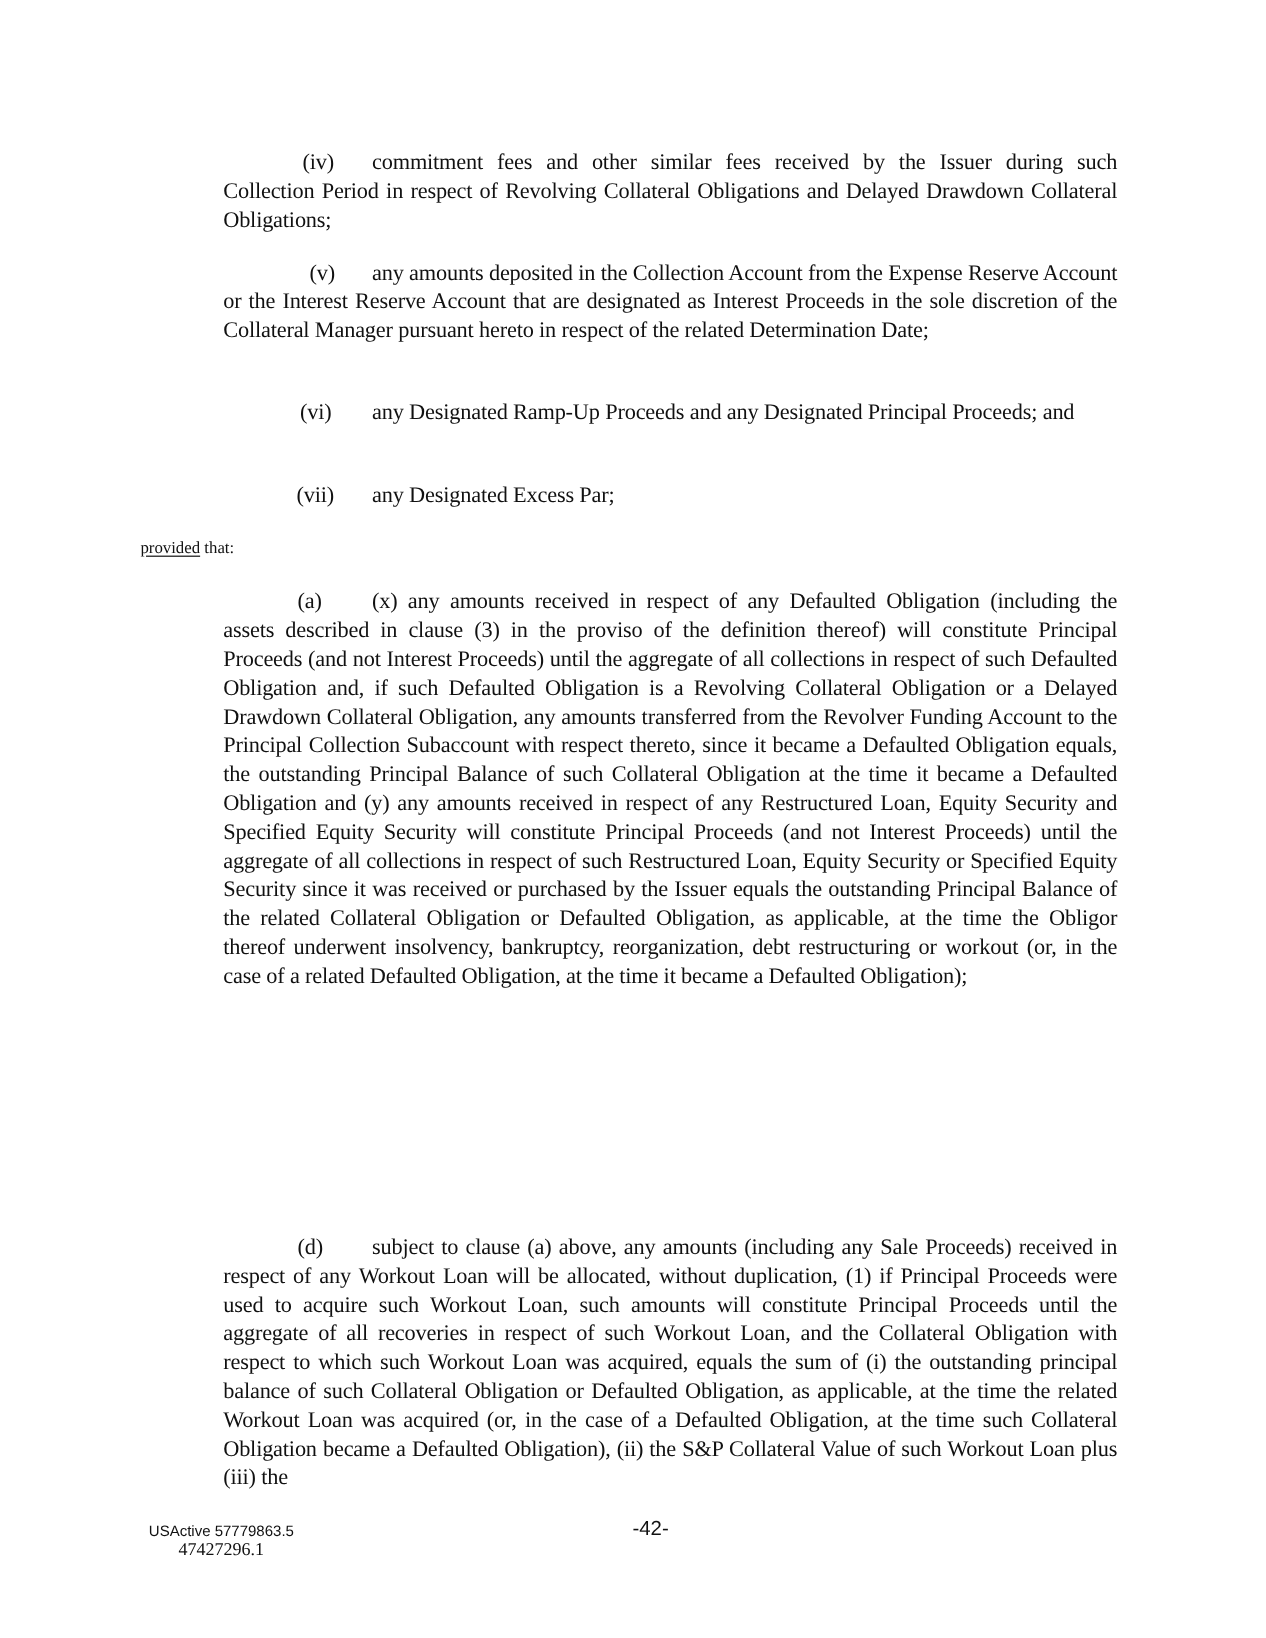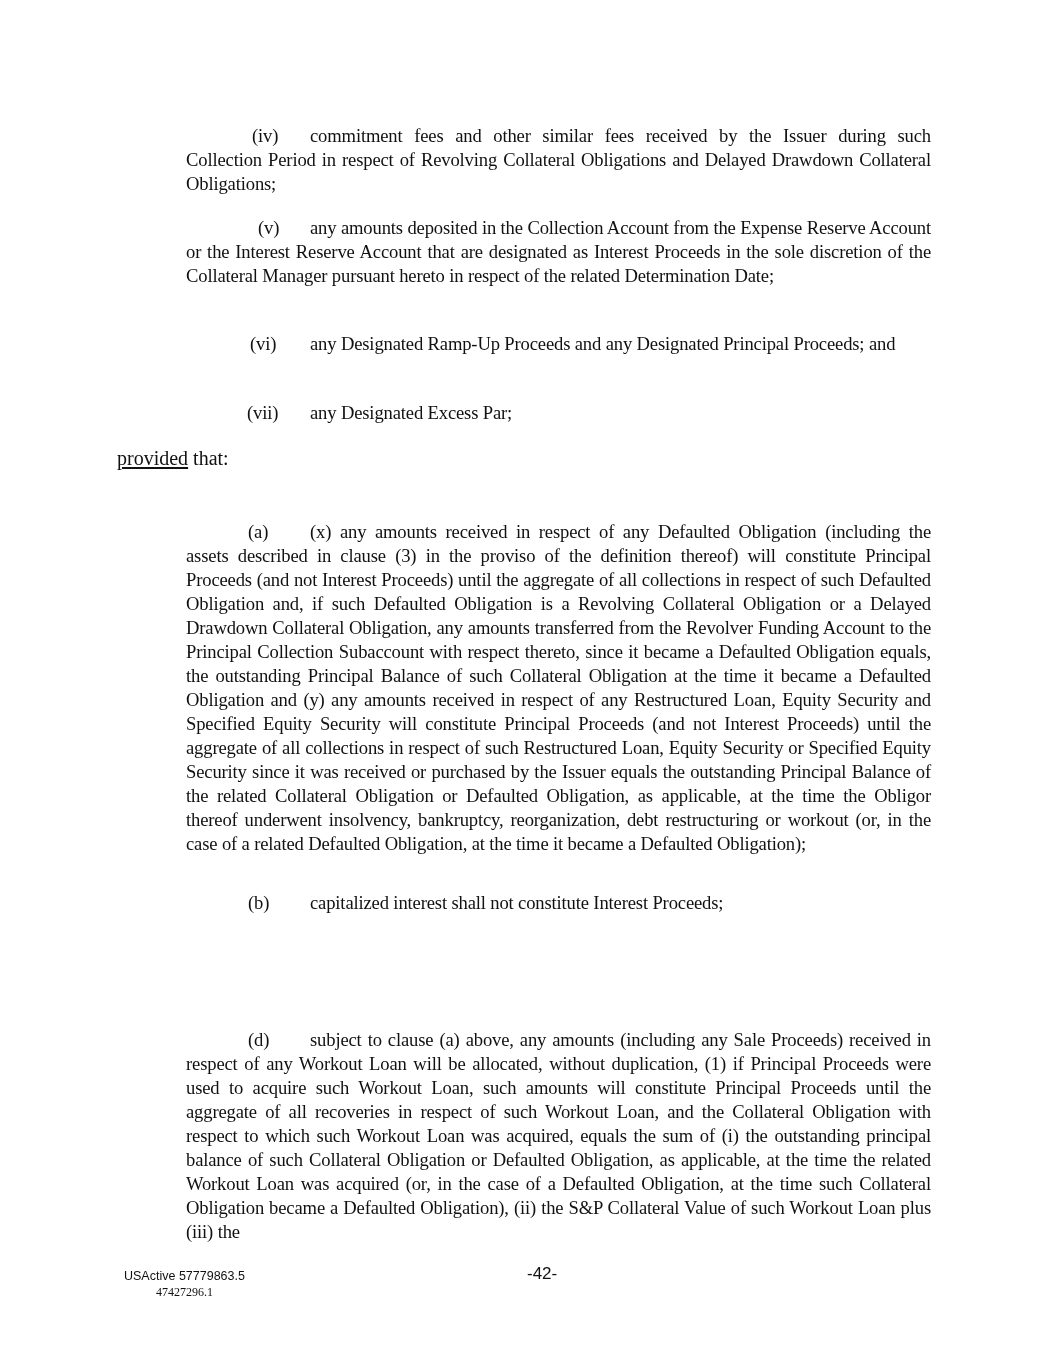--- a/index.html
+++ b/index.html
@@ -9,28 +9,28 @@
   }
   .page { position: absolute; left: 0; top: 0; width: 871px; height: 1365px; background: #fff; border-radius: 18px; }
   .para {
     position: absolute; left: 186px; width: 745px;
     font-size: 18.6px; line-height: 24px; text-align: justify;
     letter-spacing: -0.15px;
   }
   .para .lbl { display: inline-block; }
   .provided {
     position: absolute; left: 117px; top: 446px;
-    font-size: 20px; line-height: 24px;
+    font-size: 14px; line-height: 24px;
   }
   .provided u { text-decoration: underline; text-underline-offset: 2px; }
   .footer-left {
     position: absolute; left: 124px; top: 1268px;
     font-family: "Liberation Sans", sans-serif; font-size: 12.5px; line-height: 16px; color: #111; text-align: center;
   }
-  .footer-left .sub { font-family: "Liberation Serif", serif; font-size: 12px; }
+  .footer-left .sub { font-family: "Liberation Serif", serif; font-size: 15px; }
   .page-num {
     position: absolute; left: 527px; top: 1264px;
     font-family: "Liberation Sans", sans-serif; font-size: 17px; color: #111;
   }
 </style>
 </head>
 <body>
 
 <div class="page">
 
@@ -47,27 +47,24 @@
   </div>
 
   <div class="para" style="top:401px;">
     <span class="lbl" style="margin-left:61px;width:63px;">(vii)</span><span>any Designated Excess Par;</span>
   </div>
 
   <div class="provided">
     <u>provided</u><span> that:</span>
   </div>
 
-  <div class="para" style="top:490px;margin-top:30px;">
+  <div class="para" style="top:490px;">
     <span class="lbl" style="margin-left:62px;width:62px;">(a)</span><span>(x) any amounts received in respect of any Defaulted Obligation (including the assets described in clause (3) in the proviso of the definition thereof) will constitute Principal Proceeds (and not Interest Proceeds) until the aggregate of all collections in respect of such Defaulted Obligation and, if such Defaulted Obligation is a Revolving Collateral Obligation or a Delayed Drawdown Collateral Obligation, any amounts transferred from the Revolver Funding Account to the Principal Collection Subaccount with respect thereto, since it became a Defaulted Obligation equals, the outstanding Principal Balance of such Collateral Obligation at the time it became a Defaulted Obligation and (y) any amounts received in respect of any Restructured Loan, Equity Security and Specified Equity Security will constitute Principal Proceeds (and not Interest Proceeds) until the aggregate of all collections in respect of such Restructured Loan, Equity Security or Specified Equity Security since it was received or purchased by the Issuer equals the outstanding Principal Balance of the related Collateral Obligation or Defaulted Obligation, as applicable, at the time the Obligor thereof underwent insolvency, bankruptcy, reorganization, debt restructuring or workout (or, in the case of a related Defaulted Obligation, at the time it became a Defaulted Obligation);</span>
   </div>
 
-  <div class="para" style="top:891px;">
-    <span class="lbl" style="margin-left:62px;width:62px;">(b)</span><span>capitalized interest shall not constitute Interest Proceeds;</span>
-  </div>
 
 
   <div class="para" style="top:1028px;">
     <span class="lbl" style="margin-left:62px;width:62px;">(d)</span><span>subject to clause (a) above, any amounts (including any Sale Proceeds) received in respect of any Workout Loan will be allocated, without duplication, (1) if Principal Proceeds were used to acquire such Workout Loan, such amounts will constitute Principal Proceeds until the aggregate of all recoveries in respect of such Workout Loan, and the Collateral Obligation with respect to which such Workout Loan was acquired, equals the sum of (i) the outstanding principal balance of such Collateral Obligation or Defaulted Obligation, as applicable, at the time the related Workout Loan was acquired (or, in the case of a Defaulted Obligation, at the time such Collateral Obligation became a Defaulted Obligation), (ii) the S&amp;P Collateral Value of such Workout Loan plus (iii) the</span>
   </div>
 
   <div class="footer-left">
     <div>USActive 57779863.5</div>
     <div class="sub">47427296.1</div>
   </div>

